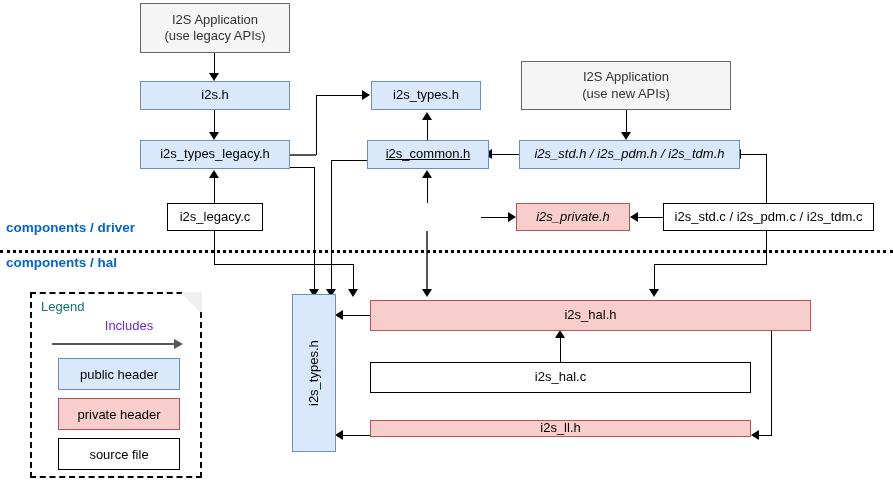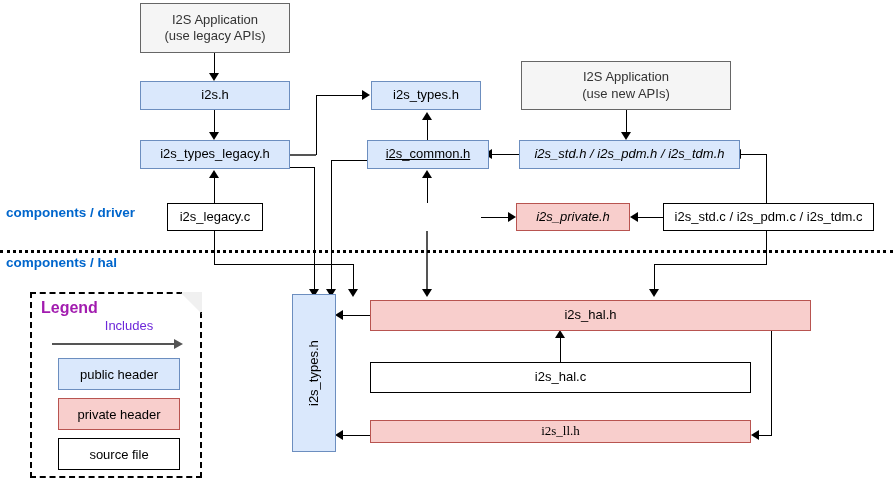--- a/index.html
+++ b/index.html
@@ -107,23 +107,23 @@
     width: 22px; height: 22px;
     background: #f0f0f0;
     border-left: 2px dashed #000000;
     border-bottom: 2px dashed #000000;
     clip-path: polygon(100% 0, 0 0, 100% 100%);
     z-index: 7;
   }
   #legend-title {
     position: absolute;
     left: 9px; top: 5px;
-    font-weight: bold;
-    font-size: 16px;
-    color: #a21caf;
+    font-weight: normal;
+    font-size: 13px;
+    color: #0f766e;
   }
   #legend-includes {
     position: absolute;
     left: 11px; top: 24px; width: 172px;
     text-align: center;
     font-size: 13px;
     color: #6d28d9;
   }
   #legend-arrow-line {
     position: absolute;
@@ -221,21 +221,21 @@
 
   <div class="ln h" style="left:342px; top:435px; width:29px;"></div>
   <div class="arrow left" style="left:335px; top:430px;"></div>
 
   <div class="ln h" style="left:750px; top:315px; width:22px;"></div>
   <div class="ln v" style="left:771px; top:315px; height:120px;"></div>
   <div class="ln h" style="left:758px; top:435px; width:14px;"></div>
   <div class="arrow left" style="left:751px; top:430px;"></div>
 
   <div class="divider" style="top:250px;"></div>
-  <div class="zone-label" style="left:6px; top:205px;">components / driver</div>
+  <div class="zone-label" style="left:6px; top:220px;">components / driver</div>
   <div class="zone-label" style="left:6px; top:255px;">components / hal</div>
 
   <div class="node grey" style="left:140px; top:3px; width:150px; height:50px;">I2S Application
 (use legacy APIs)</div>
 
   <div class="node grey" style="left:521px; top:61px; width:210px; height:49px;">I2S Application
 (use new APIs)</div>
 
   <div class="node blue" style="left:140px; top:81px; width:150px; height:29px;">i2s.h</div>
 
@@ -253,21 +253,21 @@
   <div class="node pink" style="left:516px; top:203px; width:114px; height:28px;font-style:italic;">i2s_private.h</div>
 
   <div class="node plain" style="left:663px; top:203px; width:211px; height:28px;">i2s_std.c / i2s_pdm.c / i2s_tdm.c</div>
 
   <div class="node blue vertical" style="left:292px; top:294px; width:44px; height:158px;">i2s_types.h</div>
 
   <div class="node pink" style="left:370px; top:300px; width:441px; height:31px;">i2s_hal.h</div>
 
   <div class="node plain" style="left:370px; top:362px; width:381px; height:31px;">i2s_hal.c</div>
 
-  <div class="node pink" style="left:370px; top:420px; width:381px; height:23px;font-family:Liberation Serif, serif;">i2s_ll.h</div>
+  <div class="node pink" style="left:370px; top:420px; width:381px; height:17px;">i2s_ll.h</div>
 
   <div id="legend">
     <div id="legend-fold"></div>
     <div id="legend-title">Legend</div>
     <div id="legend-includes">Includes</div>
     <div id="legend-arrow-line"></div>
     <div id="legend-arrow-head"></div>
 
     <div class="legend-box" style="top:64px; background:#dae8fc; border:1px solid #6c8ebf;">public header</div>
     <div class="legend-box" style="top:144px; background:#ffffff; border:1px solid #000000;">source file</div>

